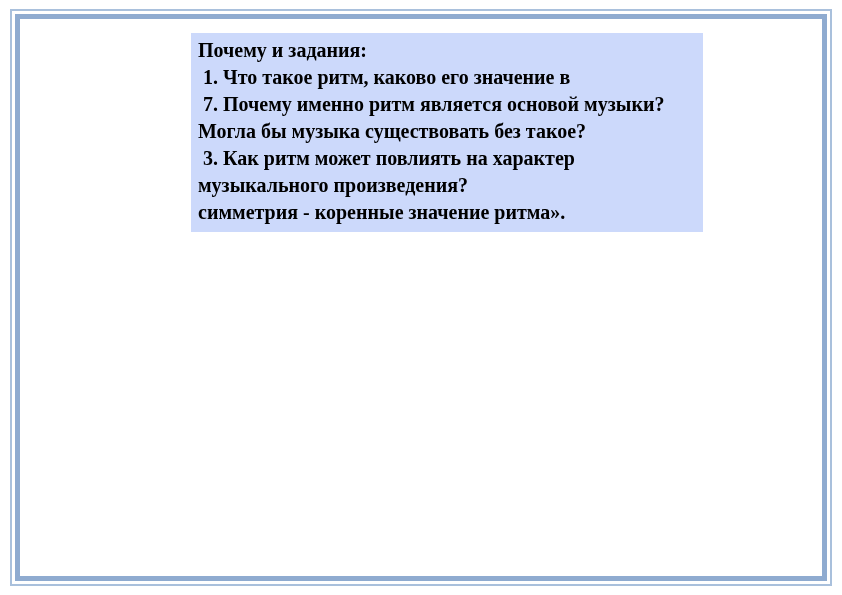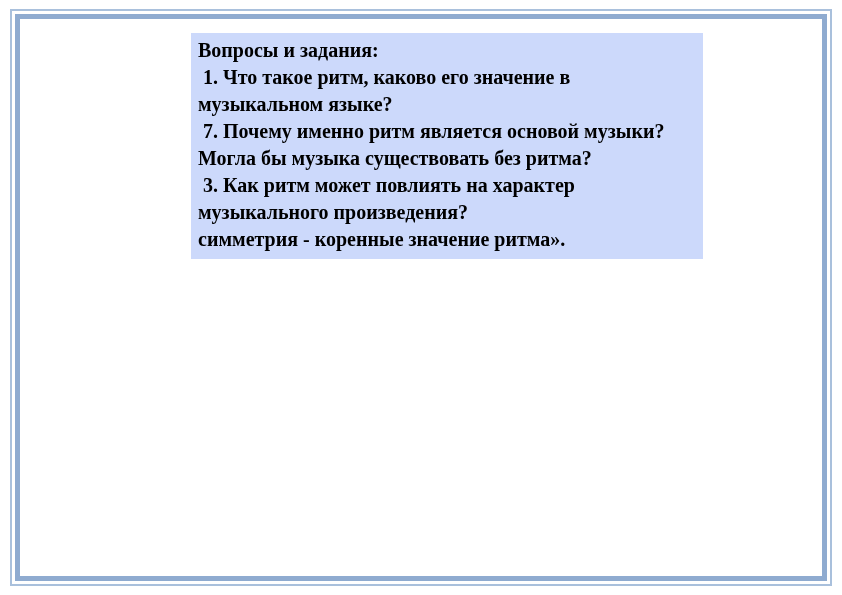--- a/index.html
+++ b/index.html
@@ -82,23 +82,22 @@
 </head>
 <body>
 
 <div class="frame-outer"></div>
 <div class="frame-inner"></div>
 <div class="frame-innermost"></div>
 
 <div class="slide-body">
 
   <div class="question-box">
-    <div class="q-title">Вопросы и задания:</div>
+    <div class="q-title">Почему и задания:</div>
     <div class="q-line"> 1. Что такое ритм, каково его значение в</div>
-    <div class="q-line">музыкальном языке?</div>
     <div class="q-line"> 7. Почему именно ритм является основой музыки?</div>
-    <div class="q-line">Могла бы музыка существовать без ритма?</div>
+    <div class="q-line">Могла бы музыка существовать без такое?</div>
     <div class="q-line"> 3. Как ритм может повлиять на характер</div>
     <div class="q-line">музыкального произведения?</div>
     <div class="q-line">симметрия - коренные значение ритма».</div>
   </div>
 
 </div>
 
 </body></html>

